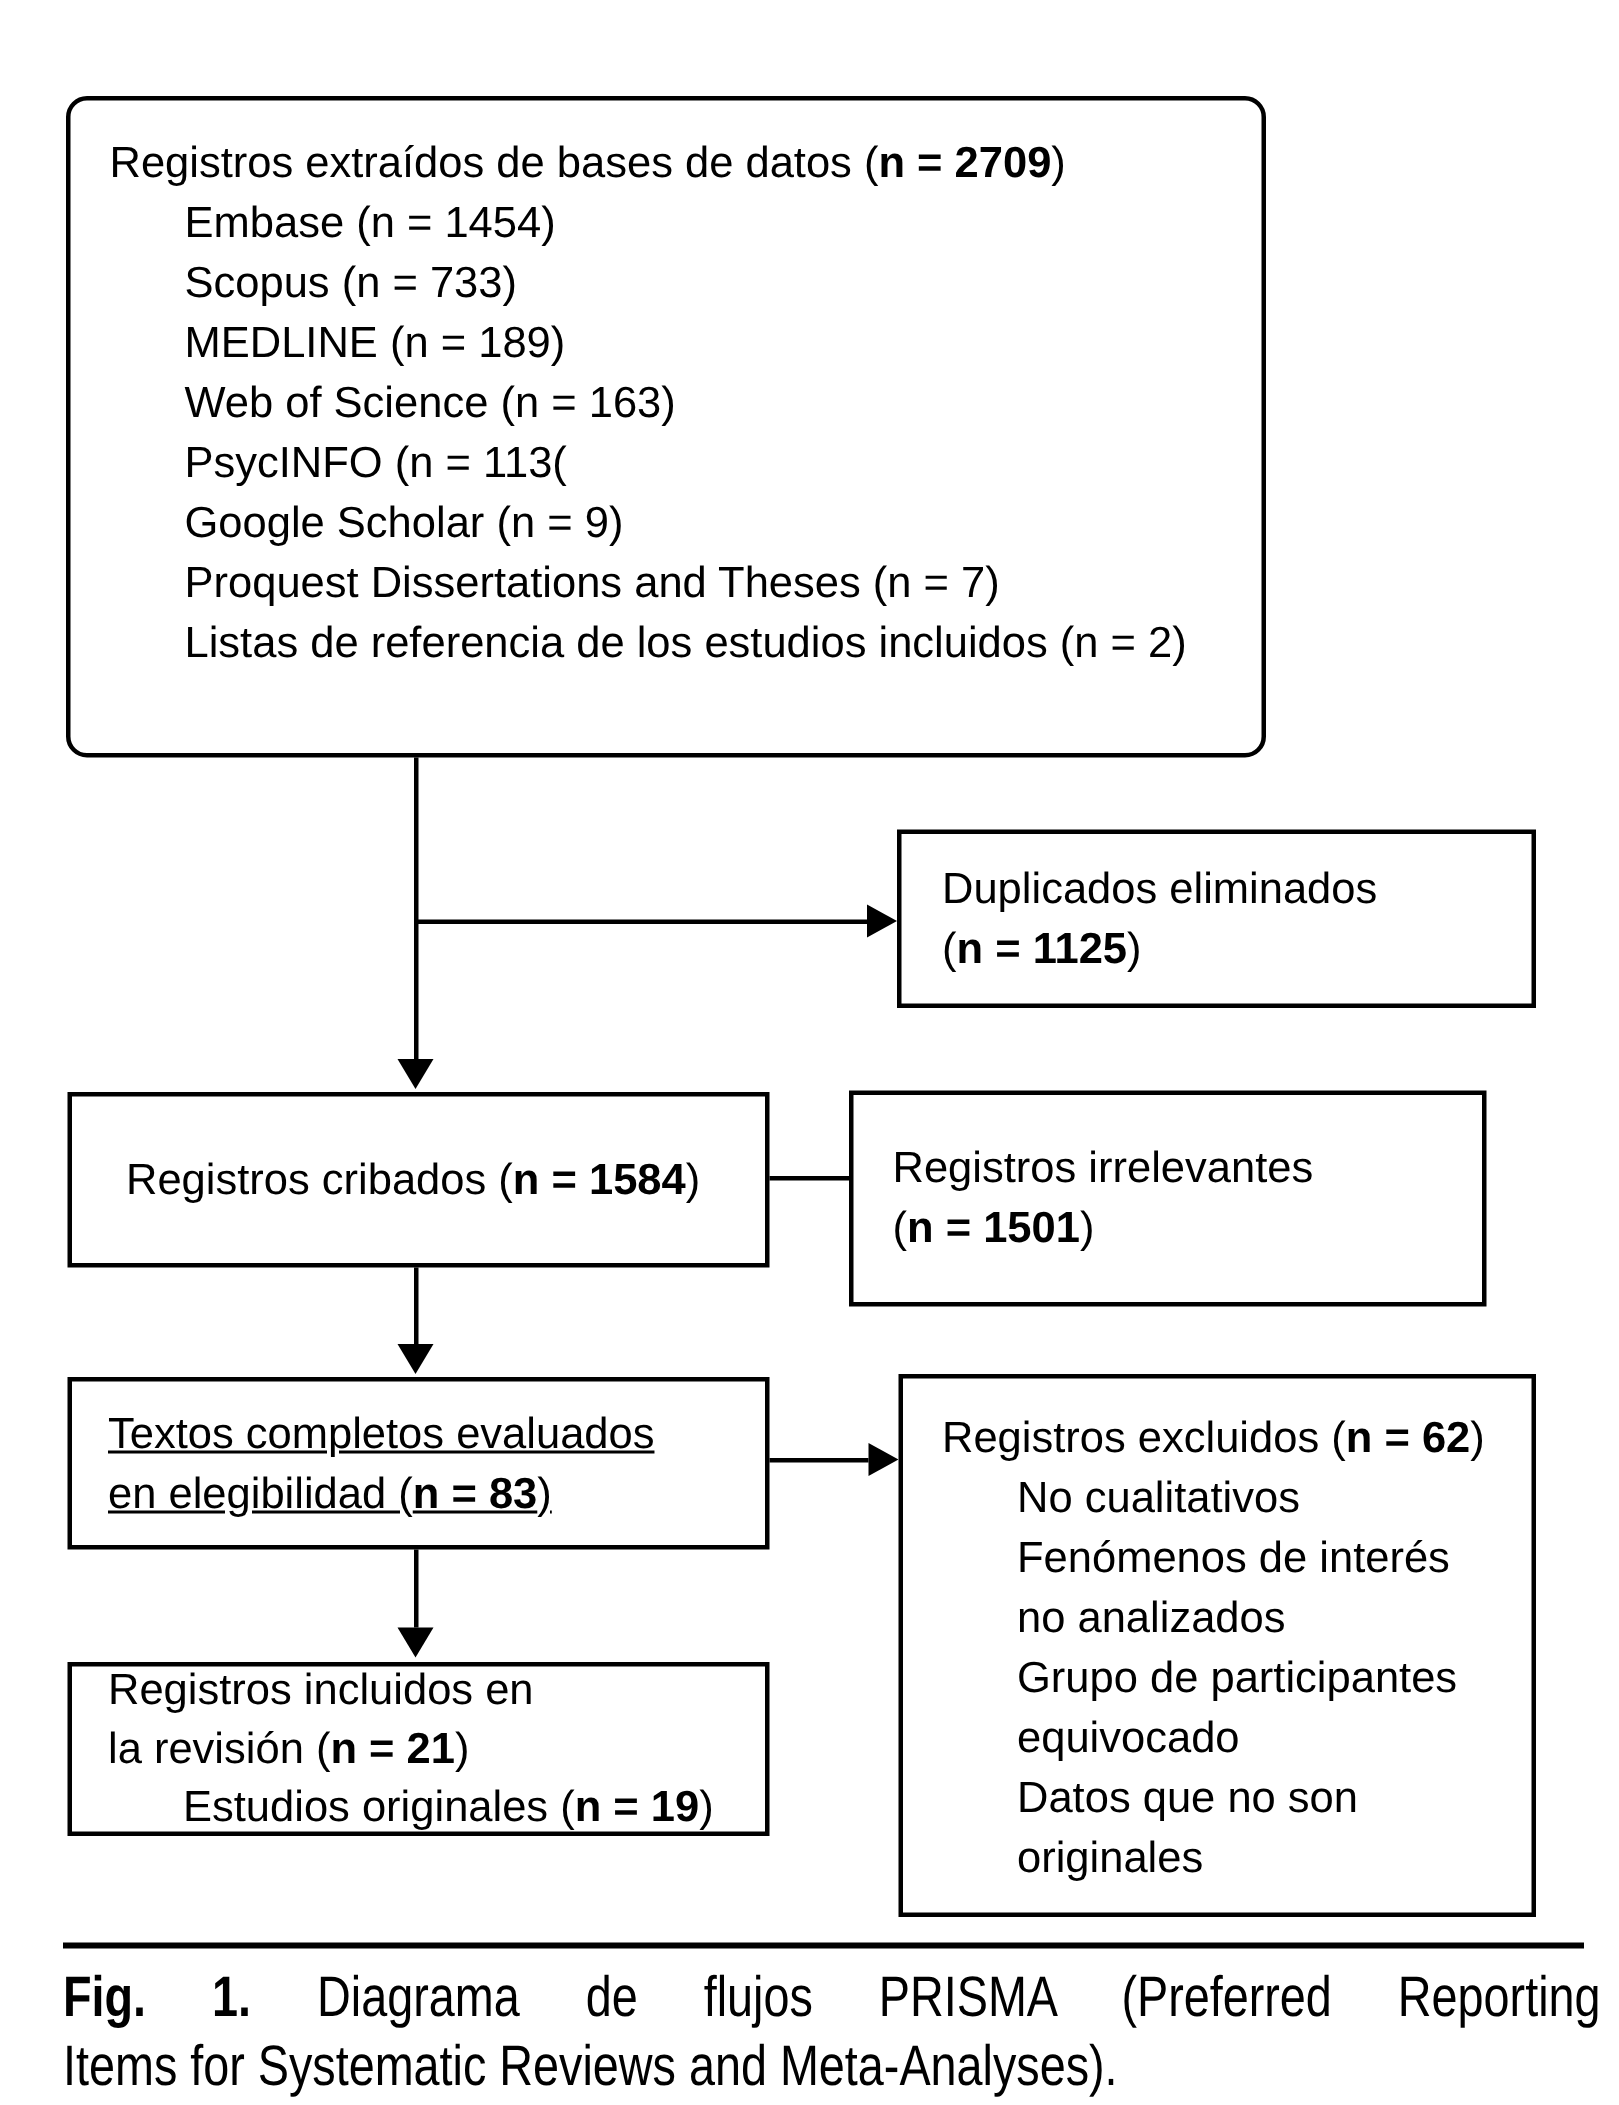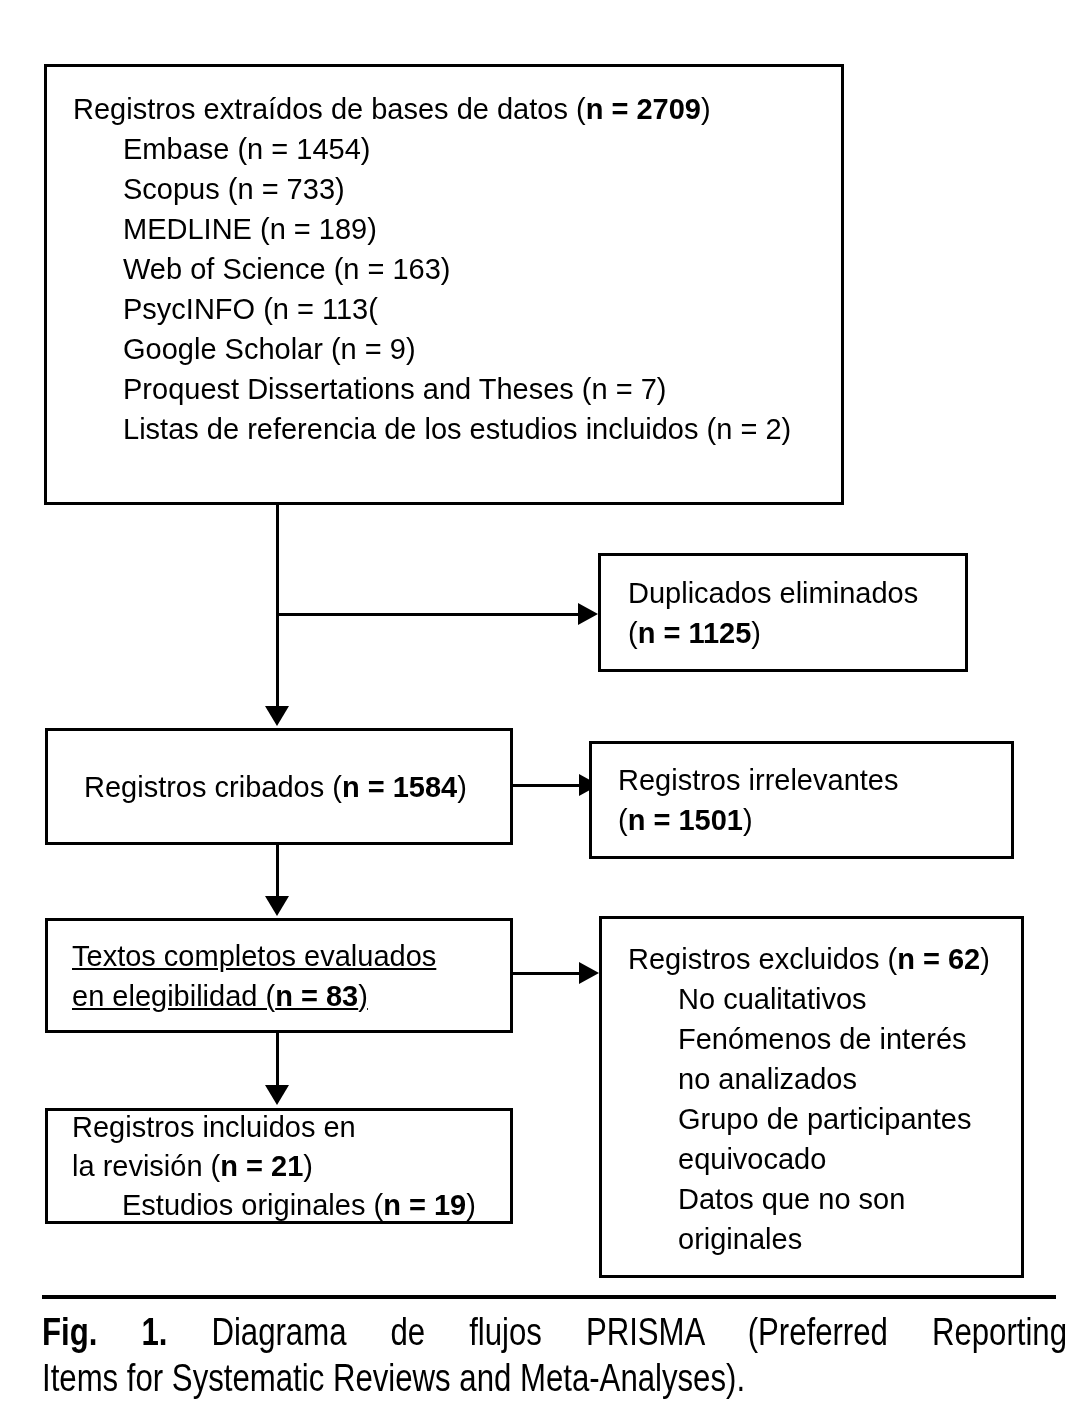--- a/index.html
+++ b/index.html
@@ -41,24 +41,24 @@
     border-top: 20px solid var(--ink, #000000);
   }
   .arrow-right {
     position: absolute; width: 0; height: 0;
     border-top: 11px solid transparent;
     border-bottom: 11px solid transparent;
     border-left: 20px solid var(--ink, #000000);
   }
 
   
-  #box-identified { left: 44px; top: 64px; width: 800px; height: 441px; padding: 22px 8px 0 26px; }
-  #box-duplicates { left: 598px; top: 553px; width: 370px; height: 119px; padding-left: 27px; }
+  #box-identified { left: 44px; top: 64px; width: 800px; height: 441px; padding: 22px 8px 0 26px; border-radius: 14px; }
+  #box-duplicates { left: 598px; top: 553px; width: 426px; height: 119px; padding-left: 27px; }
   #box-screened   { left: 45px;  top: 728px; width: 468px; height: 117px; padding-left: 36px; }
-  #box-irrelevant { left: 589px; top: 727px; width: 425px; height: 118px; padding-left: 26px; margin-top: 14px; }
+  #box-irrelevant { left: 566px; top: 727px; width: 425px; height: 144px; padding-left: 26px; }
   #box-fulltext   { left: 45px;  top: 918px; width: 468px; height: 115px; padding-left: 24px; text-decoration: underline; }
   #box-excluded   { left: 599px; top: 916px; width: 425px; height: 362px; padding: 20px 6px 0 26px; }
   #box-included   { left: 45px;  top: 1108px; width: 468px; height: 116px; padding-left: 24px; }
   #box-included .txt { line-height: 39px; }
 
   
   #conn-v1      { left: 276px; top: 505px;  width: 3px;   height: 202px; }
   #head-v1      { left: 265px; top: 706px; }
   #conn-branch  { left: 276px; top: 613px;  width: 302px; height: 3px; }
   #head-branch  { left: 578px; top: 603px; }

